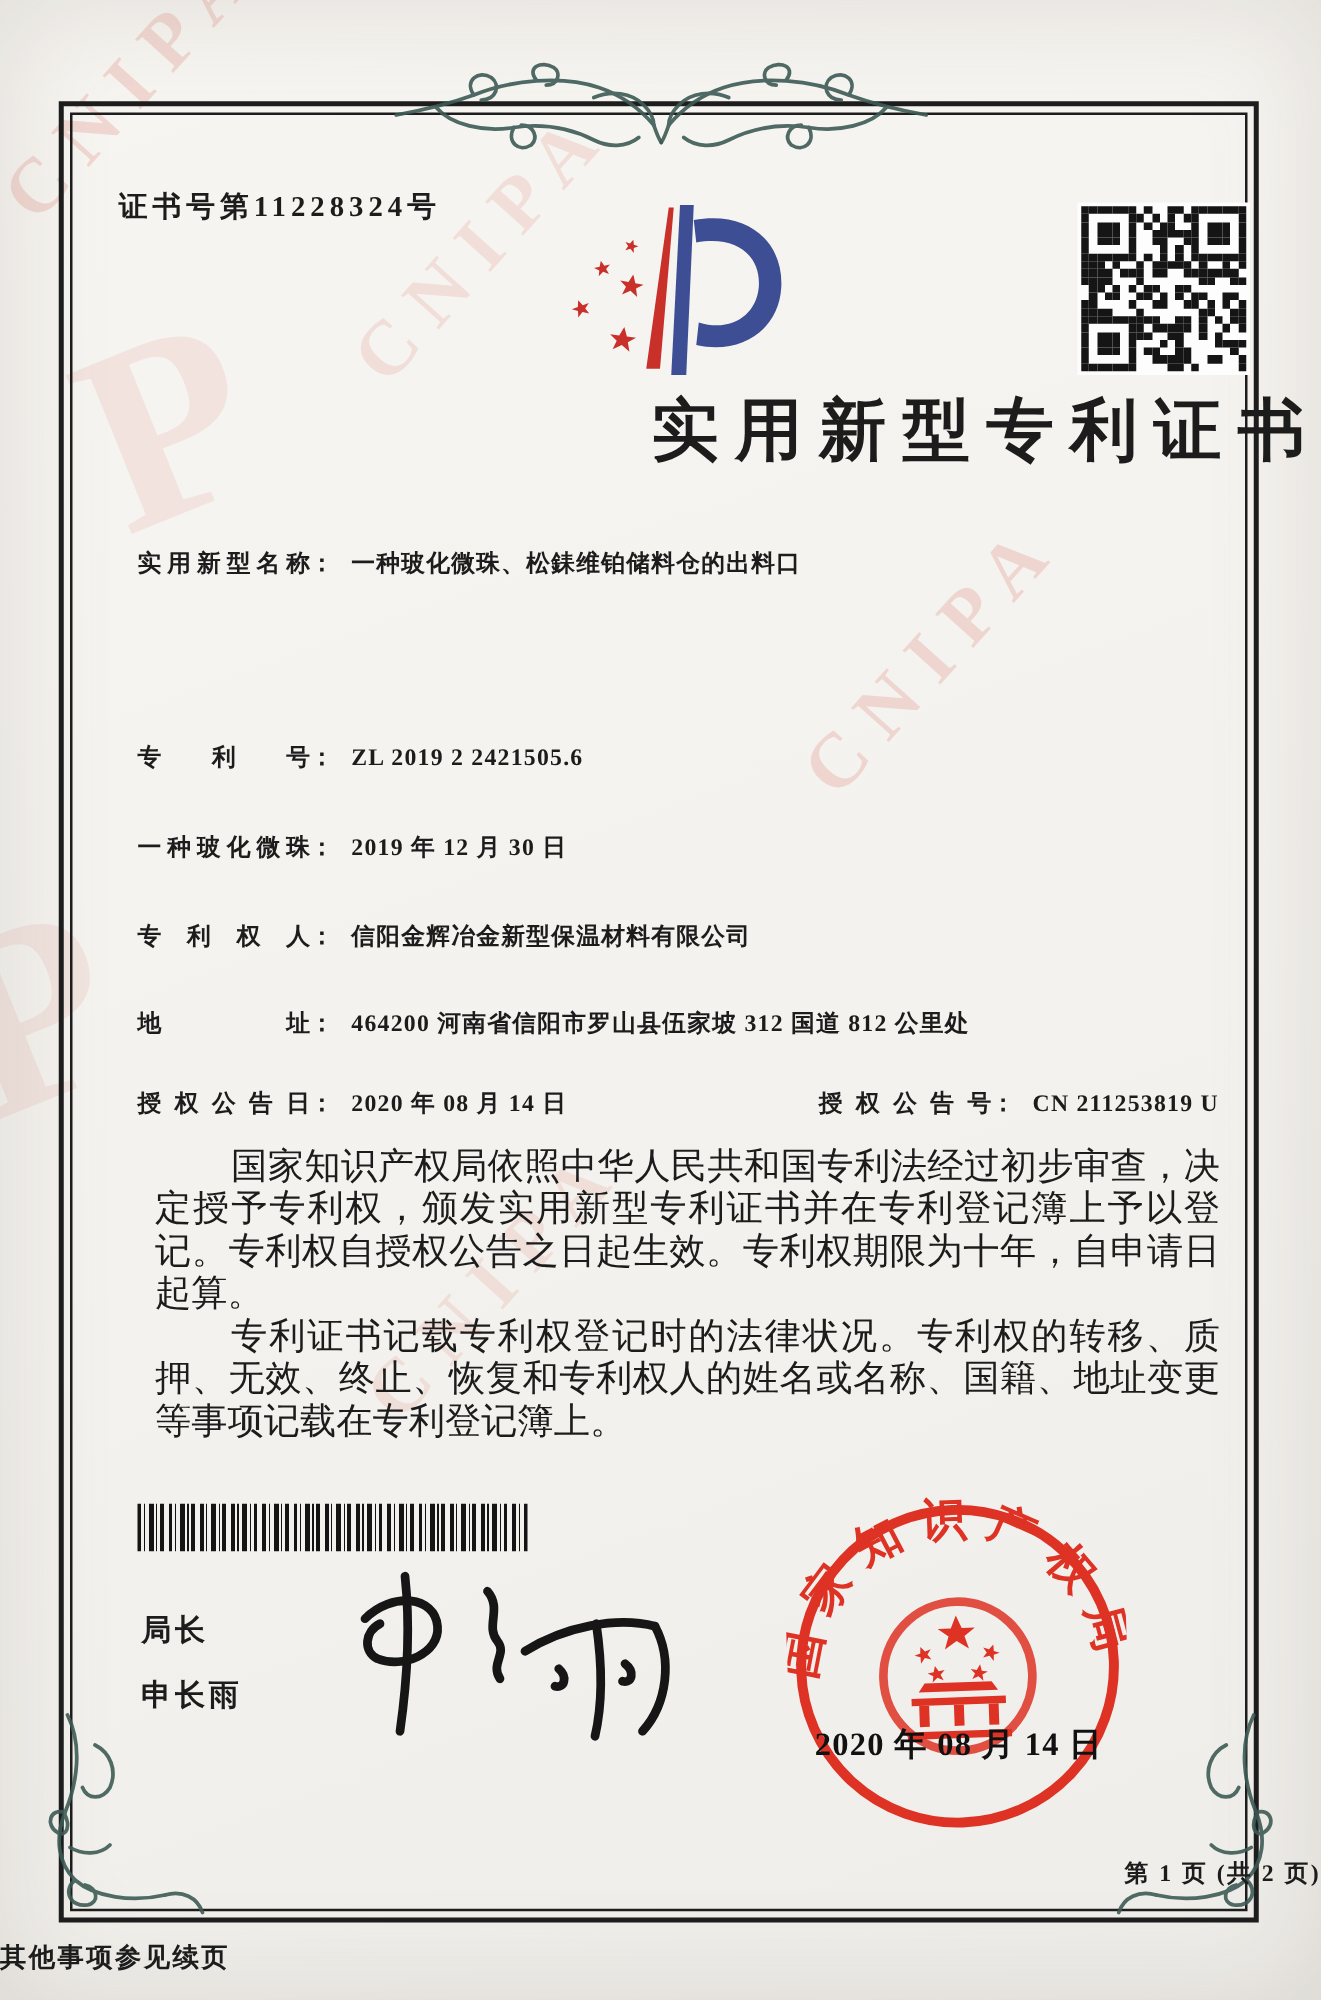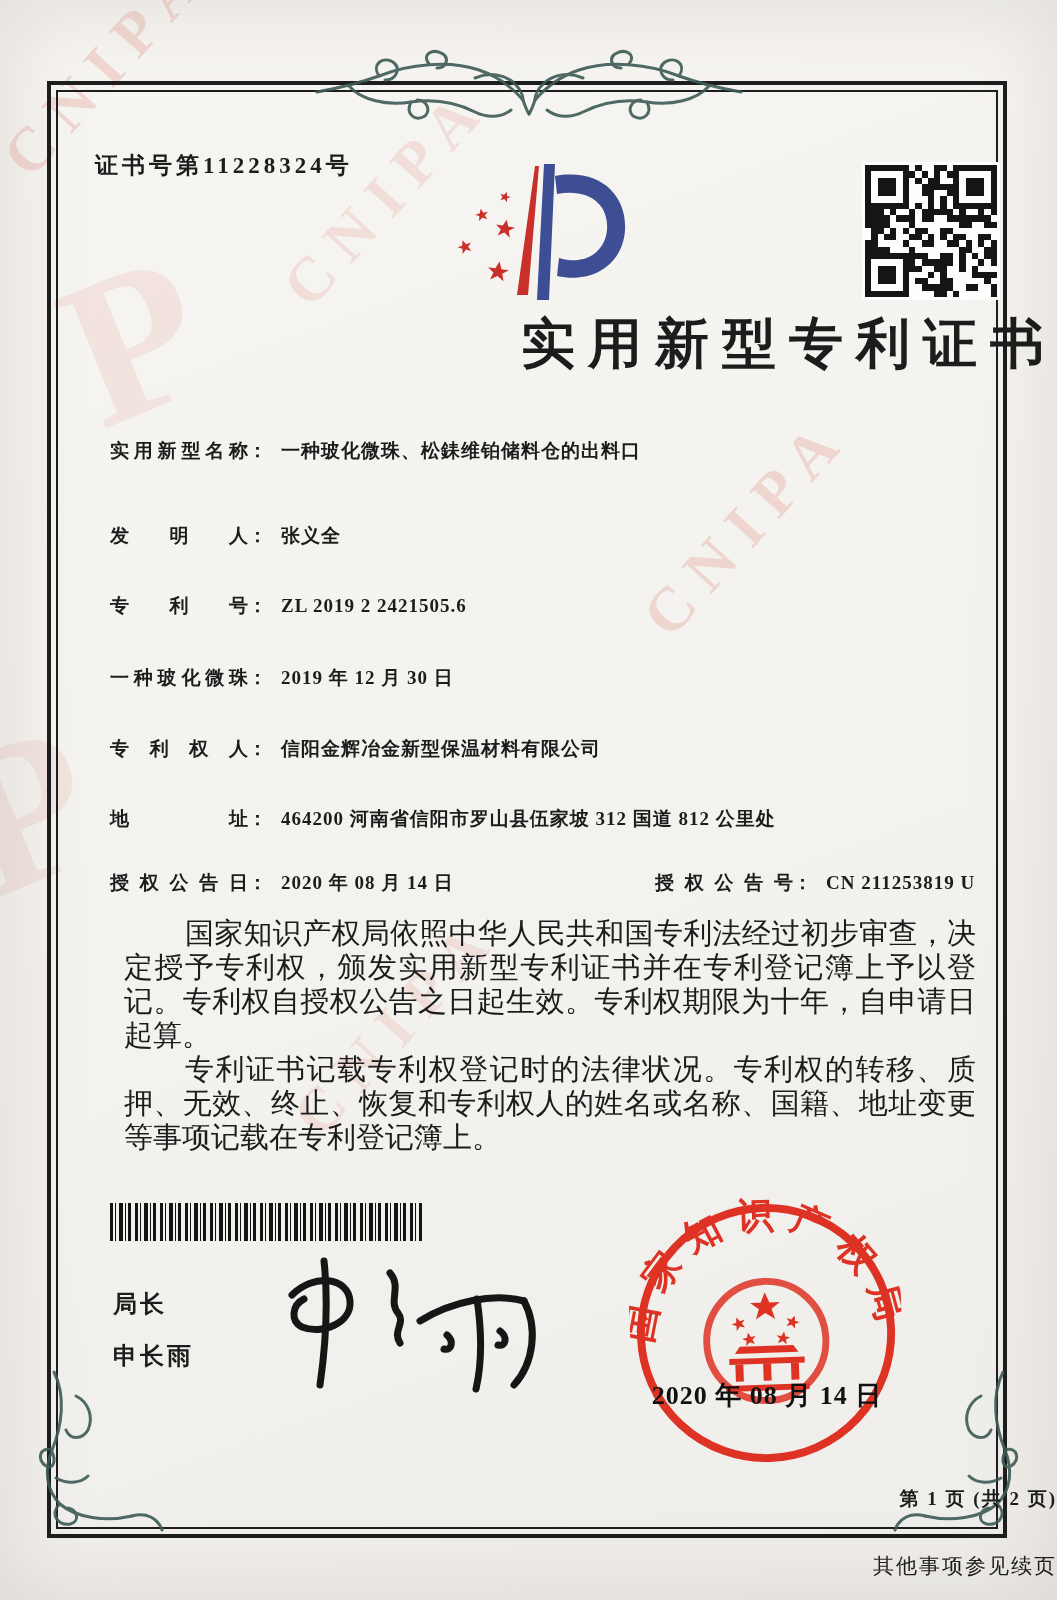--- a/index.html
+++ b/index.html
@@ -52,22 +52,22 @@
   .official-title{position:absolute;left:113px;top:1288px;font-size:24px;font-weight:700;letter-spacing:3px;}
   .official-name{position:absolute;left:113px;top:1340px;font-size:24px;font-weight:700;letter-spacing:3px;}
   .signature{position:absolute;left:262px;top:1243px;}
   .sig{stroke:#161616;stroke-width:7;fill:none;stroke-linecap:round;stroke-linejoin:round;}
   .seal{position:absolute;left:630px;top:1192px;width:272px;height:280px;z-index:3;
     transform:rotate(-2deg);opacity:.96;}
   .seal-date{position:absolute;left:638px;top:1378px;width:258px;text-align:center;z-index:4;
     font-size:26px;font-weight:700;letter-spacing:1px;color:#111;}
   .page-info{position:absolute;left:0;right:0;top:1486px;text-align:right;
     font-size:19px;font-weight:600;letter-spacing:2px;z-index:2;}
-  .cont-note{position:absolute;left:0;right:0;top:1552px;text-align:right;
-    font-size:21px;font-weight:400;letter-spacing:2px;z-index:2;}
+  .cont-note{position:absolute;left:0;right:0;top:1552px;text-align:left;
+    font-size:21px;font-weight:700;letter-spacing:2px;z-index:2;}
 </style>
 </head>
 <body>
 
 <div class="page">
 
   <div class="wm" style="left:-30px;top:30px">CNIPA</div>
   <div class="wm" style="left:250px;top:160px;color:rgba(224,146,136,.22)">CNIPA</div>
   <div class="wm" style="left:610px;top:490px">CNIPA</div>
   <div class="wm" style="left:260px;top:990px;color:rgba(224,146,136,.20)">CNIPA</div>
@@ -570,23 +570,20 @@
         <div></div>
         <div></div>
         <div></div>
         <div class="qm"></div>
       </div>
 
     <div class="title">实用新型专利证书</div>
 
     <div class="field" style="top:438px">
       <span class="flabel"><span class="ljust">实用新型名称</span><span class="colon">：</span></span><span class="fvalue">一种玻化微珠、松銇维铂储料仓的出料口</span>
-    </div>
-    <div class="field" style="top:523px">
-      <span class="flabel"><span class="ljust">发明人</span><span class="colon">：</span></span><span class="fvalue">张义全</span>
     </div>
     <div class="field" style="top:593px">
       <span class="flabel"><span class="ljust">专利号</span><span class="colon">：</span></span><span class="fvalue">ZL 2019 2 2421505.6</span>
     </div>
     <div class="field" style="top:665px">
       <span class="flabel"><span class="ljust">一种玻化微珠</span><span class="colon">：</span></span><span class="fvalue">2019 年 12 月 30 日</span>
     </div>
     <div class="field" style="top:736px">
       <span class="flabel"><span class="ljust">专利权人</span><span class="colon">：</span></span><span class="fvalue">信阳金辉冶金新型保温材料有限公司</span>
     </div>

